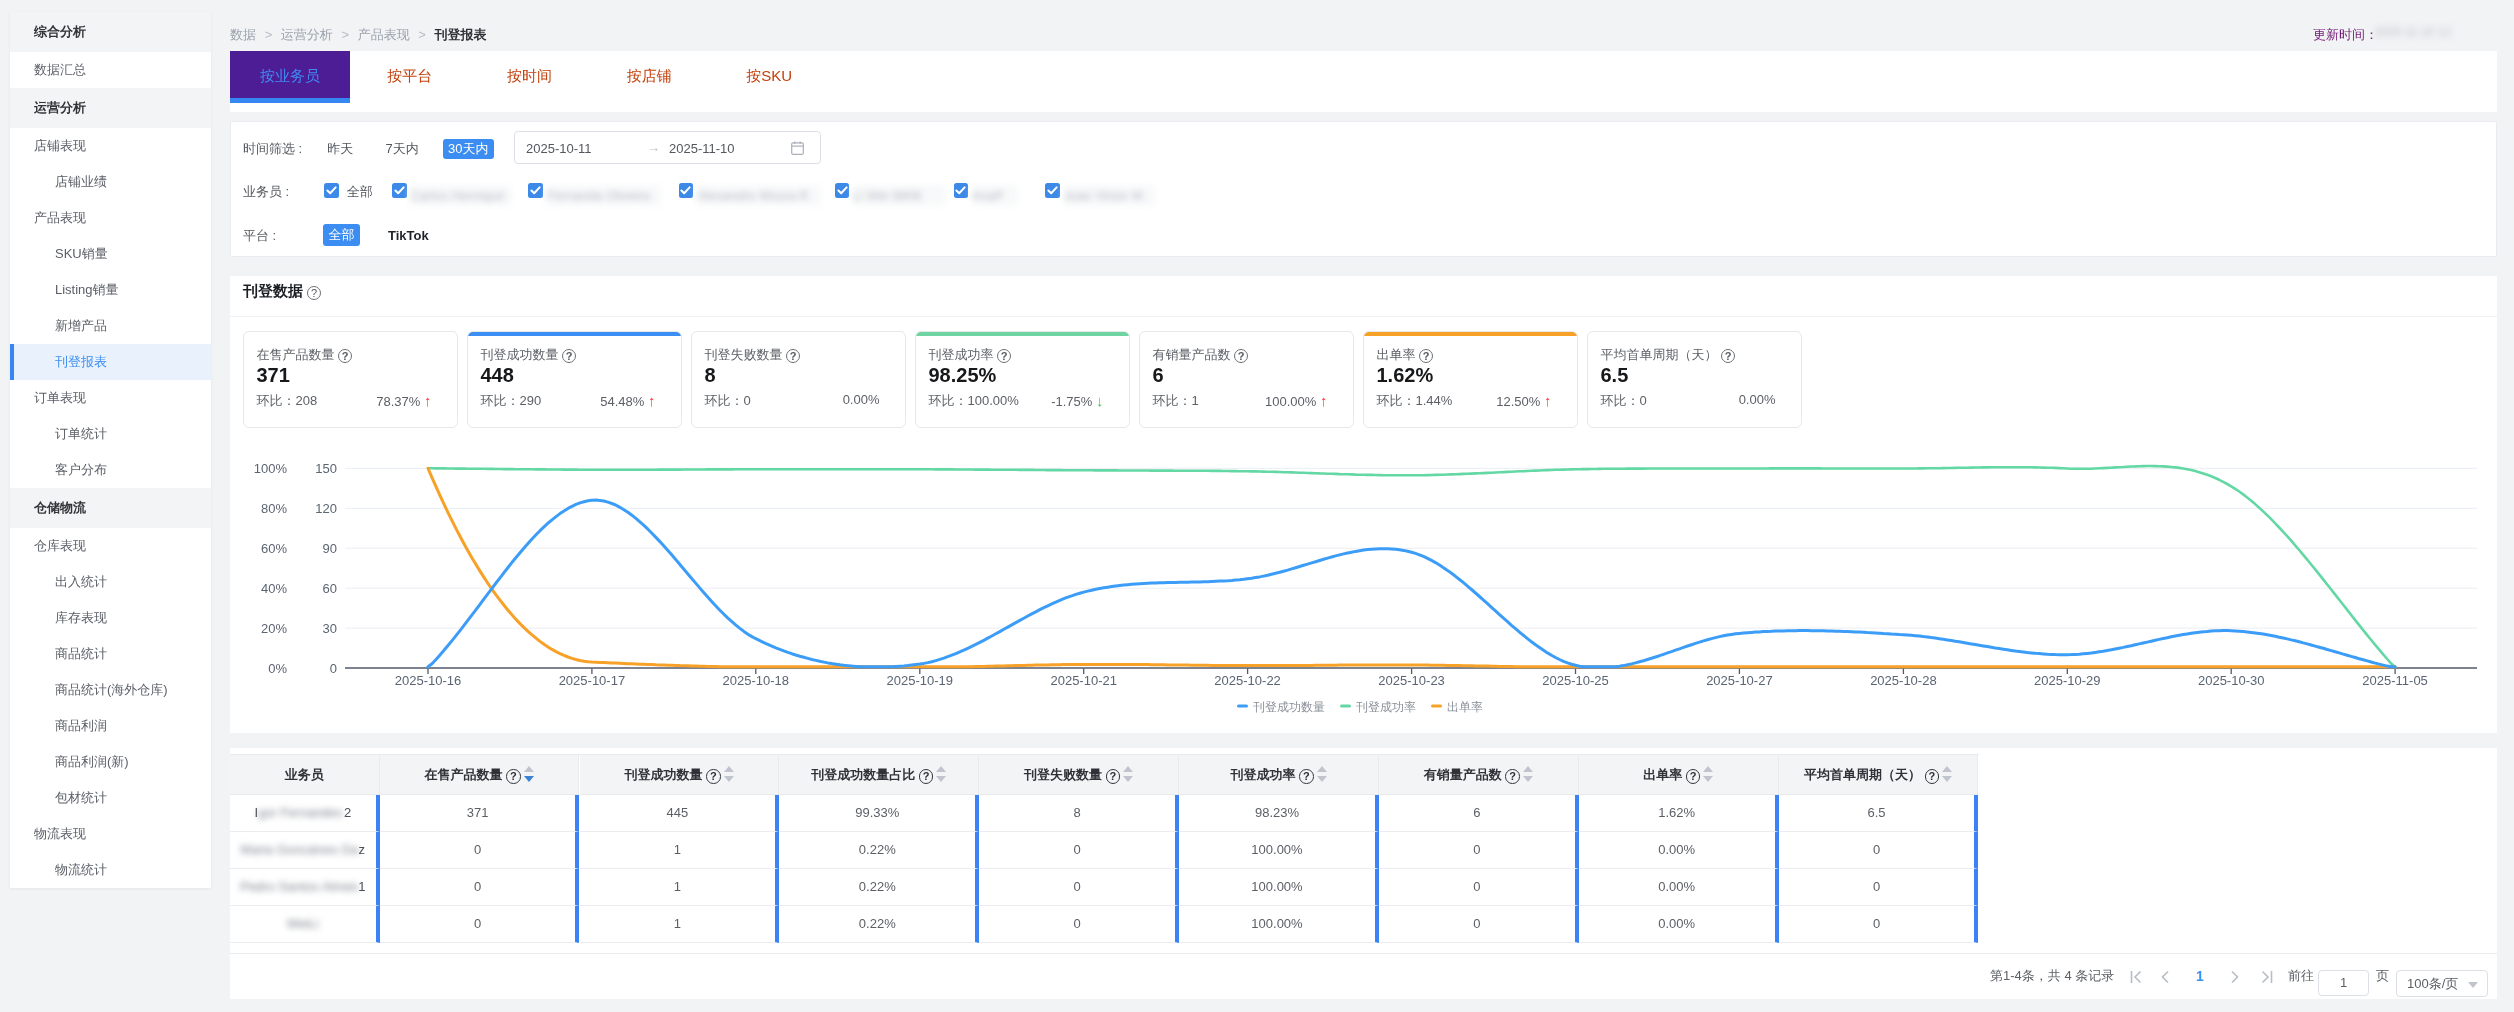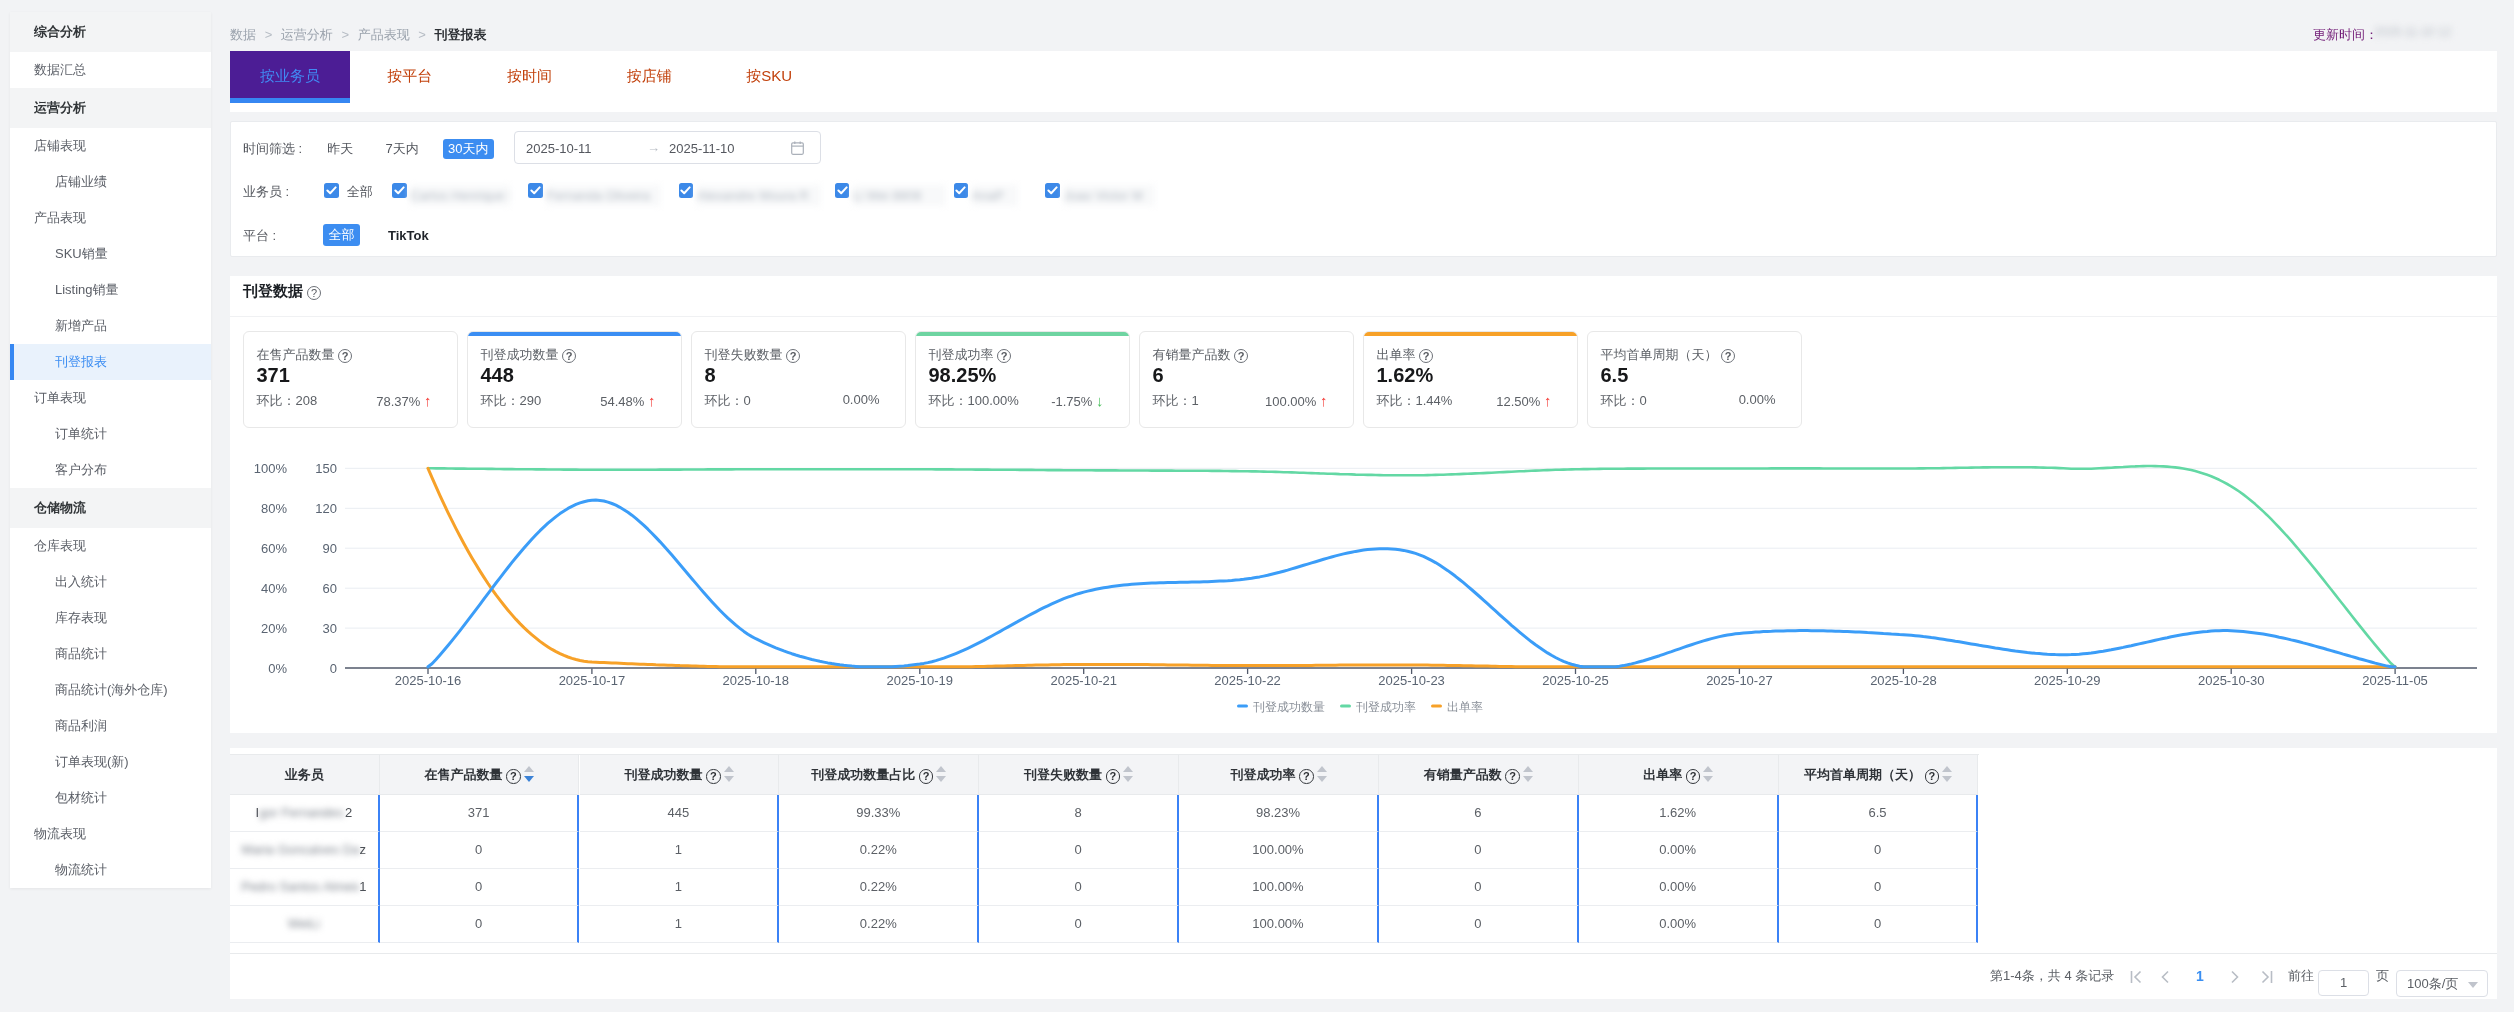--- a/index.html
+++ b/index.html
@@ -47,21 +47,21 @@
 .gl { stroke:#e9edf2; stroke-width:1; }
 .axis { stroke:#51596a; stroke-width:1.6; }
 .tk { stroke:#51596a; stroke-width:1.3; }
 .yl { font-size:13px; fill:#5a6472; text-anchor:end; font-family:"Liberation Sans",sans-serif; }
 .xl { font-size:13px; fill:#5a6472; text-anchor:middle; font-family:"Liberation Sans",sans-serif; }
 .lg { font-size:12px; fill:#8a9099; font-family:"Liberation Sans",sans-serif; }
 #tpanel { position:absolute; left:230px; top:747.5px; width:2267px; height:251px; background:#fff; }
 #tbl { position:absolute; left:0; top:6.5px; width:1748.5px; height:187.5px; border-top:1px solid #e8eaec; }
 .th { position:absolute; top:0; height:39.5px; background:#f3f4f6; border-right:1px solid #e8eaec; border-bottom:1px solid #e8eaec; font-size:13px; font-weight:bold; color:#2f3338; text-align:center; line-height:39.5px; }
 .tr { position:absolute; left:0; width:1748.5px; height:37px; }
-.td { position:absolute; top:0; height:37px; border-right:2px solid #3b82f6; border-bottom:1px solid #ebedf0; font-size:13px; color:#5c6066; text-align:center; line-height:36px; }
+.td { position:absolute; top:0; height:37px; border-right:4px solid #3b82f6; border-bottom:1px solid #ebedf0; font-size:13px; color:#5c6066; text-align:center; line-height:36px; }
 .srt { display:inline-block; width:10px; height:18px; position:relative; vertical-align:-4px; margin-left:3px; }
 .cu { position:absolute; left:0; top:1px; width:0; height:0; border:5px solid transparent; border-bottom:6px solid #c0c4cc; border-top:none; }
 .cd { position:absolute; left:0; bottom:1px; width:0; height:0; border:5px solid transparent; border-top:6px solid #c0c4cc; border-bottom:none; }
 .cd.on { border-top-color:#3b82d6; }
 .bt { filter:blur(3px); color:#7d838c; display:inline-block; overflow:hidden; vertical-align:top; white-space:nowrap; }
 .bv { color:#4b4f55; }
 #pgline { position:absolute; left:0px; top:205px; width:2267px; border-top:1px solid #e8eaec; }
 #pager { position:absolute; left:0; top:205px; width:2267px; height:46px; font-size:13px; color:#5c6066; }
 #pager .pi { position:absolute; top:0; height:46px; line-height:46px; }
 #pager svg { position:absolute; top:17px; }
@@ -84,21 +84,21 @@
 <div class="m-i1">订单表现</div>
 <div class="m-i2">订单统计</div>
 <div class="m-i2">客户分布</div>
 <div class="m-h">仓储物流</div>
 <div class="m-i1">仓库表现</div>
 <div class="m-i2">出入统计</div>
 <div class="m-i2">库存表现</div>
 <div class="m-i2">商品统计</div>
 <div class="m-i2">商品统计(海外仓库)</div>
 <div class="m-i2">商品利润</div>
-<div class="m-i2">订单表现(新)</div>
+<div class="m-i2">商品利润(新)</div>
 <div class="m-i2">包材统计</div>
 <div class="m-i1">物流表现</div>
 <div class="m-i2">物流统计</div>
 </div>
 <div id="bc">数据 <span class="sep">&gt;</span> 运营分析 <span class="sep">&gt;</span> 产品表现 <span class="sep">&gt;</span> <b>刊登报表</b></div>
 <div id="upd">更新时间：</div>
 <div id="updblur">2025-11-10 12:30</div>
 <div id="tabs">
  <div class="tab on" style="left:0px">按业务员</div>
  <div class="tab" style="left:119.8px">按平台</div>

